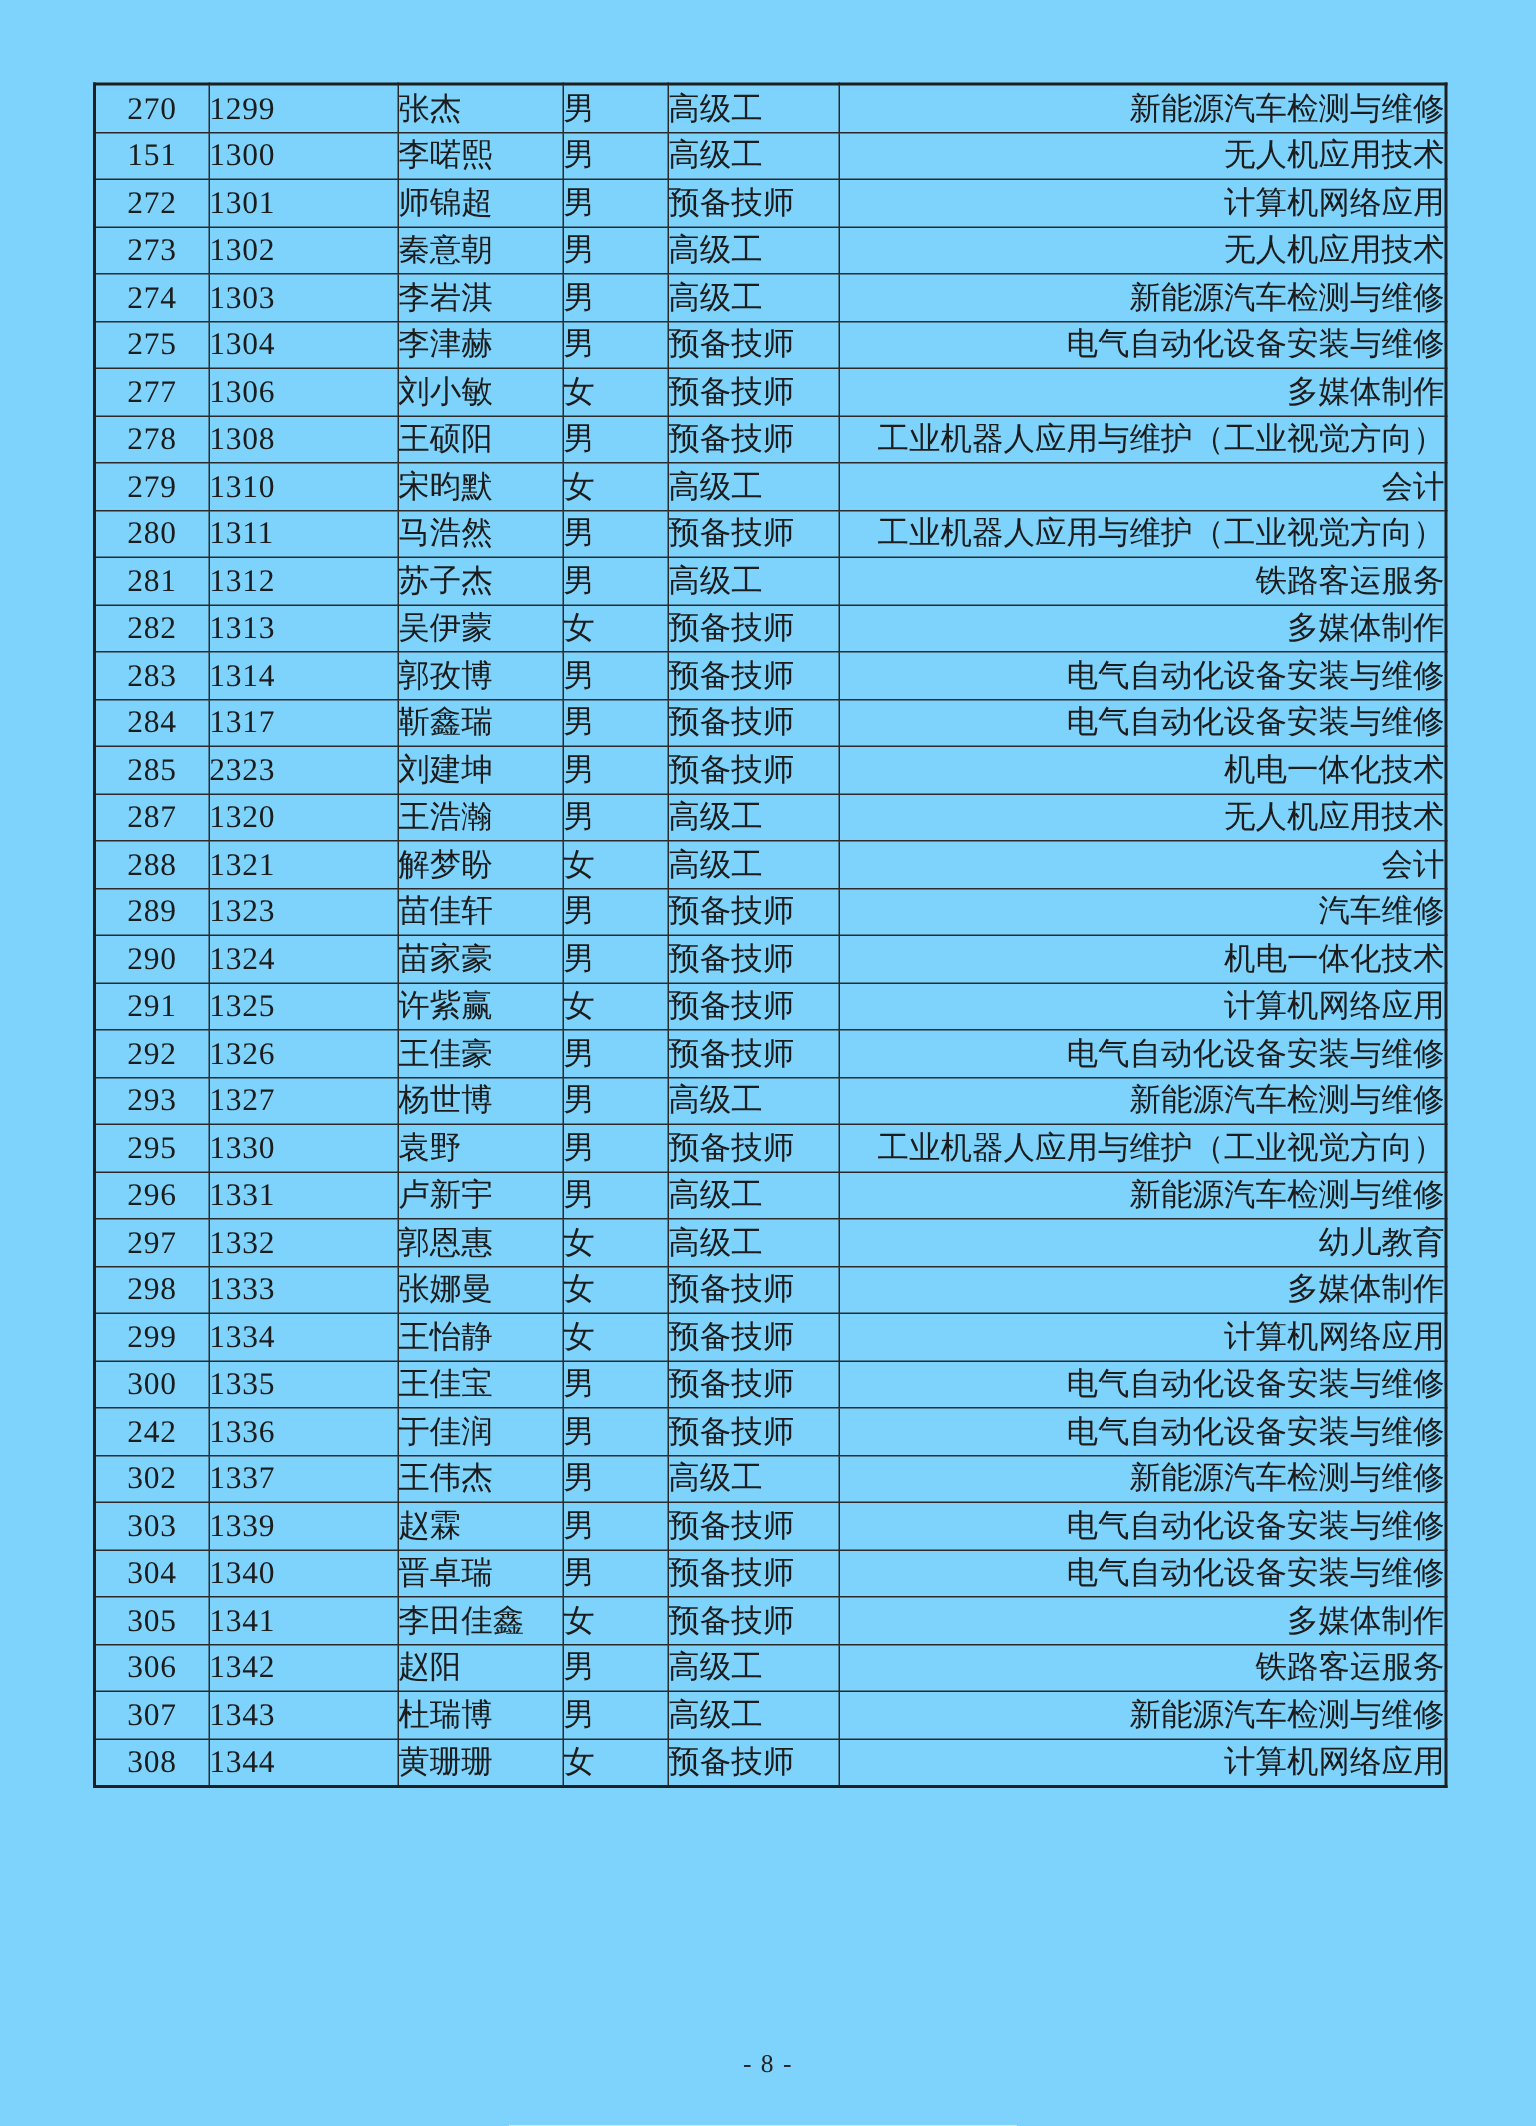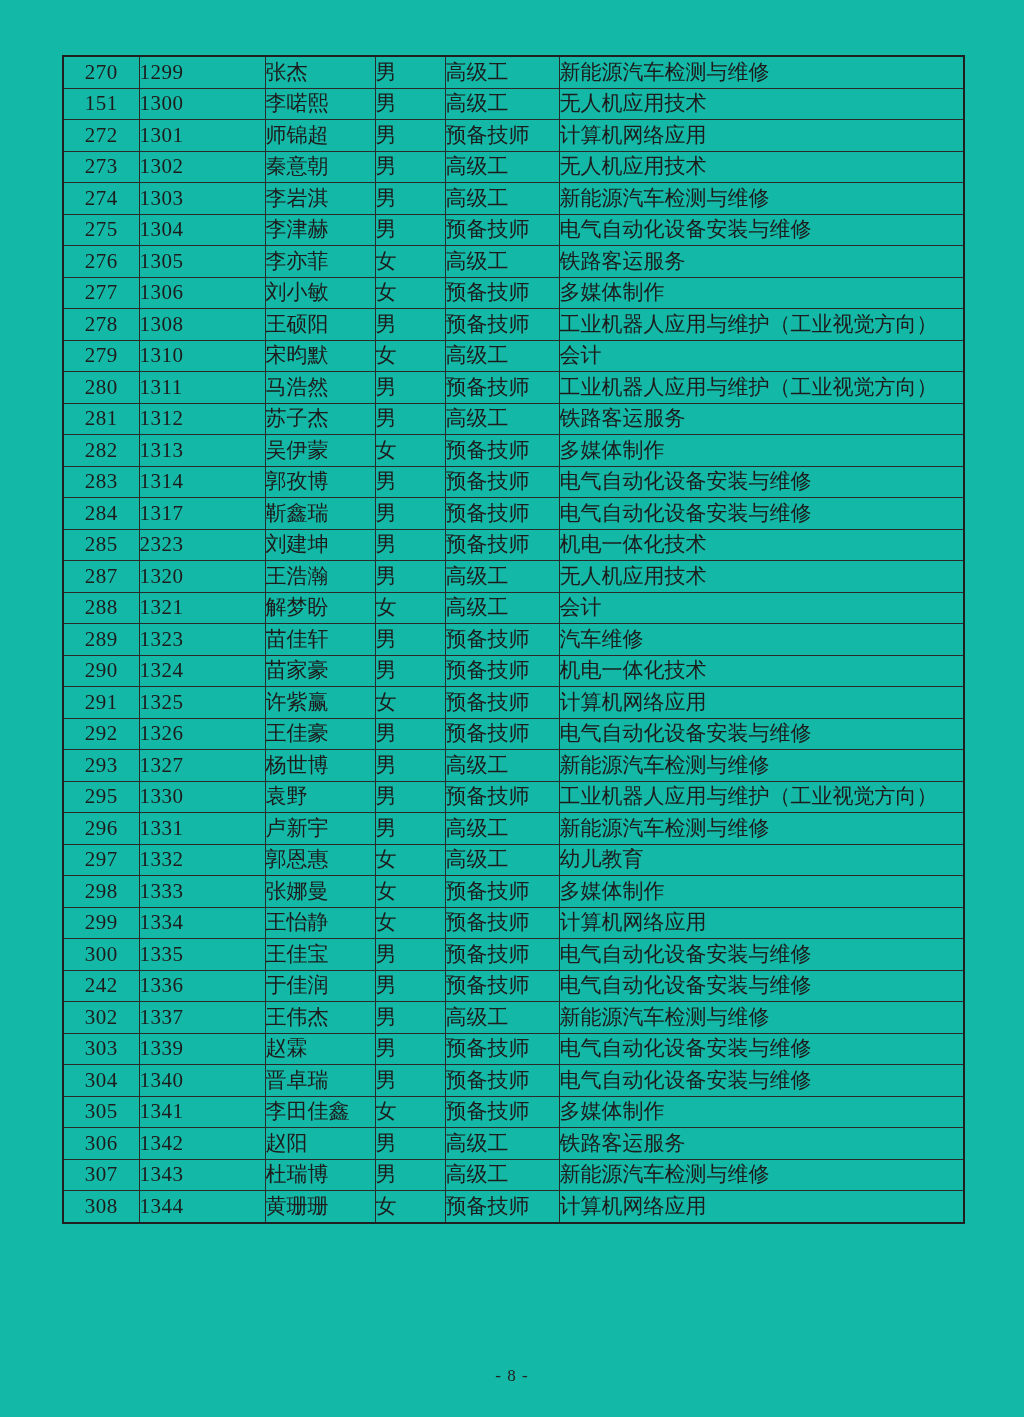--- a/index.html
+++ b/index.html
@@ -4,21 +4,21 @@
 <style>
   html, body {
     margin: 0;
     padding: 0;
     background: #ffffff;
   }
   .page {
     position: relative;
     width: 1024px;
     height: 1417px;
-    background: #14b8a6;
+    background: #7dd3fc;
     overflow: hidden;
     font-family: "Liberation Serif", "DejaVu Serif", serif;
     color: #1c1c1c;
   }
   table.roster {
     position: absolute;
     left: 62px;
     top: 55px;
     width: 901px;
     border-collapse: collapse;
@@ -40,21 +40,21 @@
   col.w-name   { width: 110px; }
   col.w-gender { width: 70px;  }
   col.w-level  { width: 114px; }
   col.w-major  { width: 405px; }
 
   td.c-num    { text-align: center; font-size: 20px; letter-spacing: 0.5px; }
   td.c-id     { text-align: left; font-size: 20px; letter-spacing: 0.5px; }
   td.c-name   { text-align: left; padding-left: 12px; }
   td.c-gender { text-align: left; padding-left: 11px; }
   td.c-level  { text-align: left; padding-left: 11px; }
-  td.c-major  { text-align: left; padding-left: 9px;  }
+  td.c-major  { text-align: right; padding-left: 9px;  }
 
   .footer {
     position: absolute;
     left: 0;
     top: 1366px;
     width: 100%;
     text-align: center;
     font-size: 17px;
     color: #222222;
     letter-spacing: 1px;
@@ -121,28 +121,20 @@
 
   <tr>
     <td class="c-num">275</td>
     <td class="c-id">1304</td>
     <td class="c-name">李津赫</td>
     <td class="c-gender">男</td>
     <td class="c-level">预备技师</td>
     <td class="c-major">电气自动化设备安装与维修</td>
   </tr>
 
-  <tr>
-    <td class="c-num">276</td>
-    <td class="c-id">1305</td>
-    <td class="c-name">李亦菲</td>
-    <td class="c-gender">女</td>
-    <td class="c-level">高级工</td>
-    <td class="c-major">铁路客运服务</td>
-  </tr>
 
   <tr>
     <td class="c-num">277</td>
     <td class="c-id">1306</td>
     <td class="c-name">刘小敏</td>
     <td class="c-gender">女</td>
     <td class="c-level">预备技师</td>
     <td class="c-major">多媒体制作</td>
   </tr>
 

